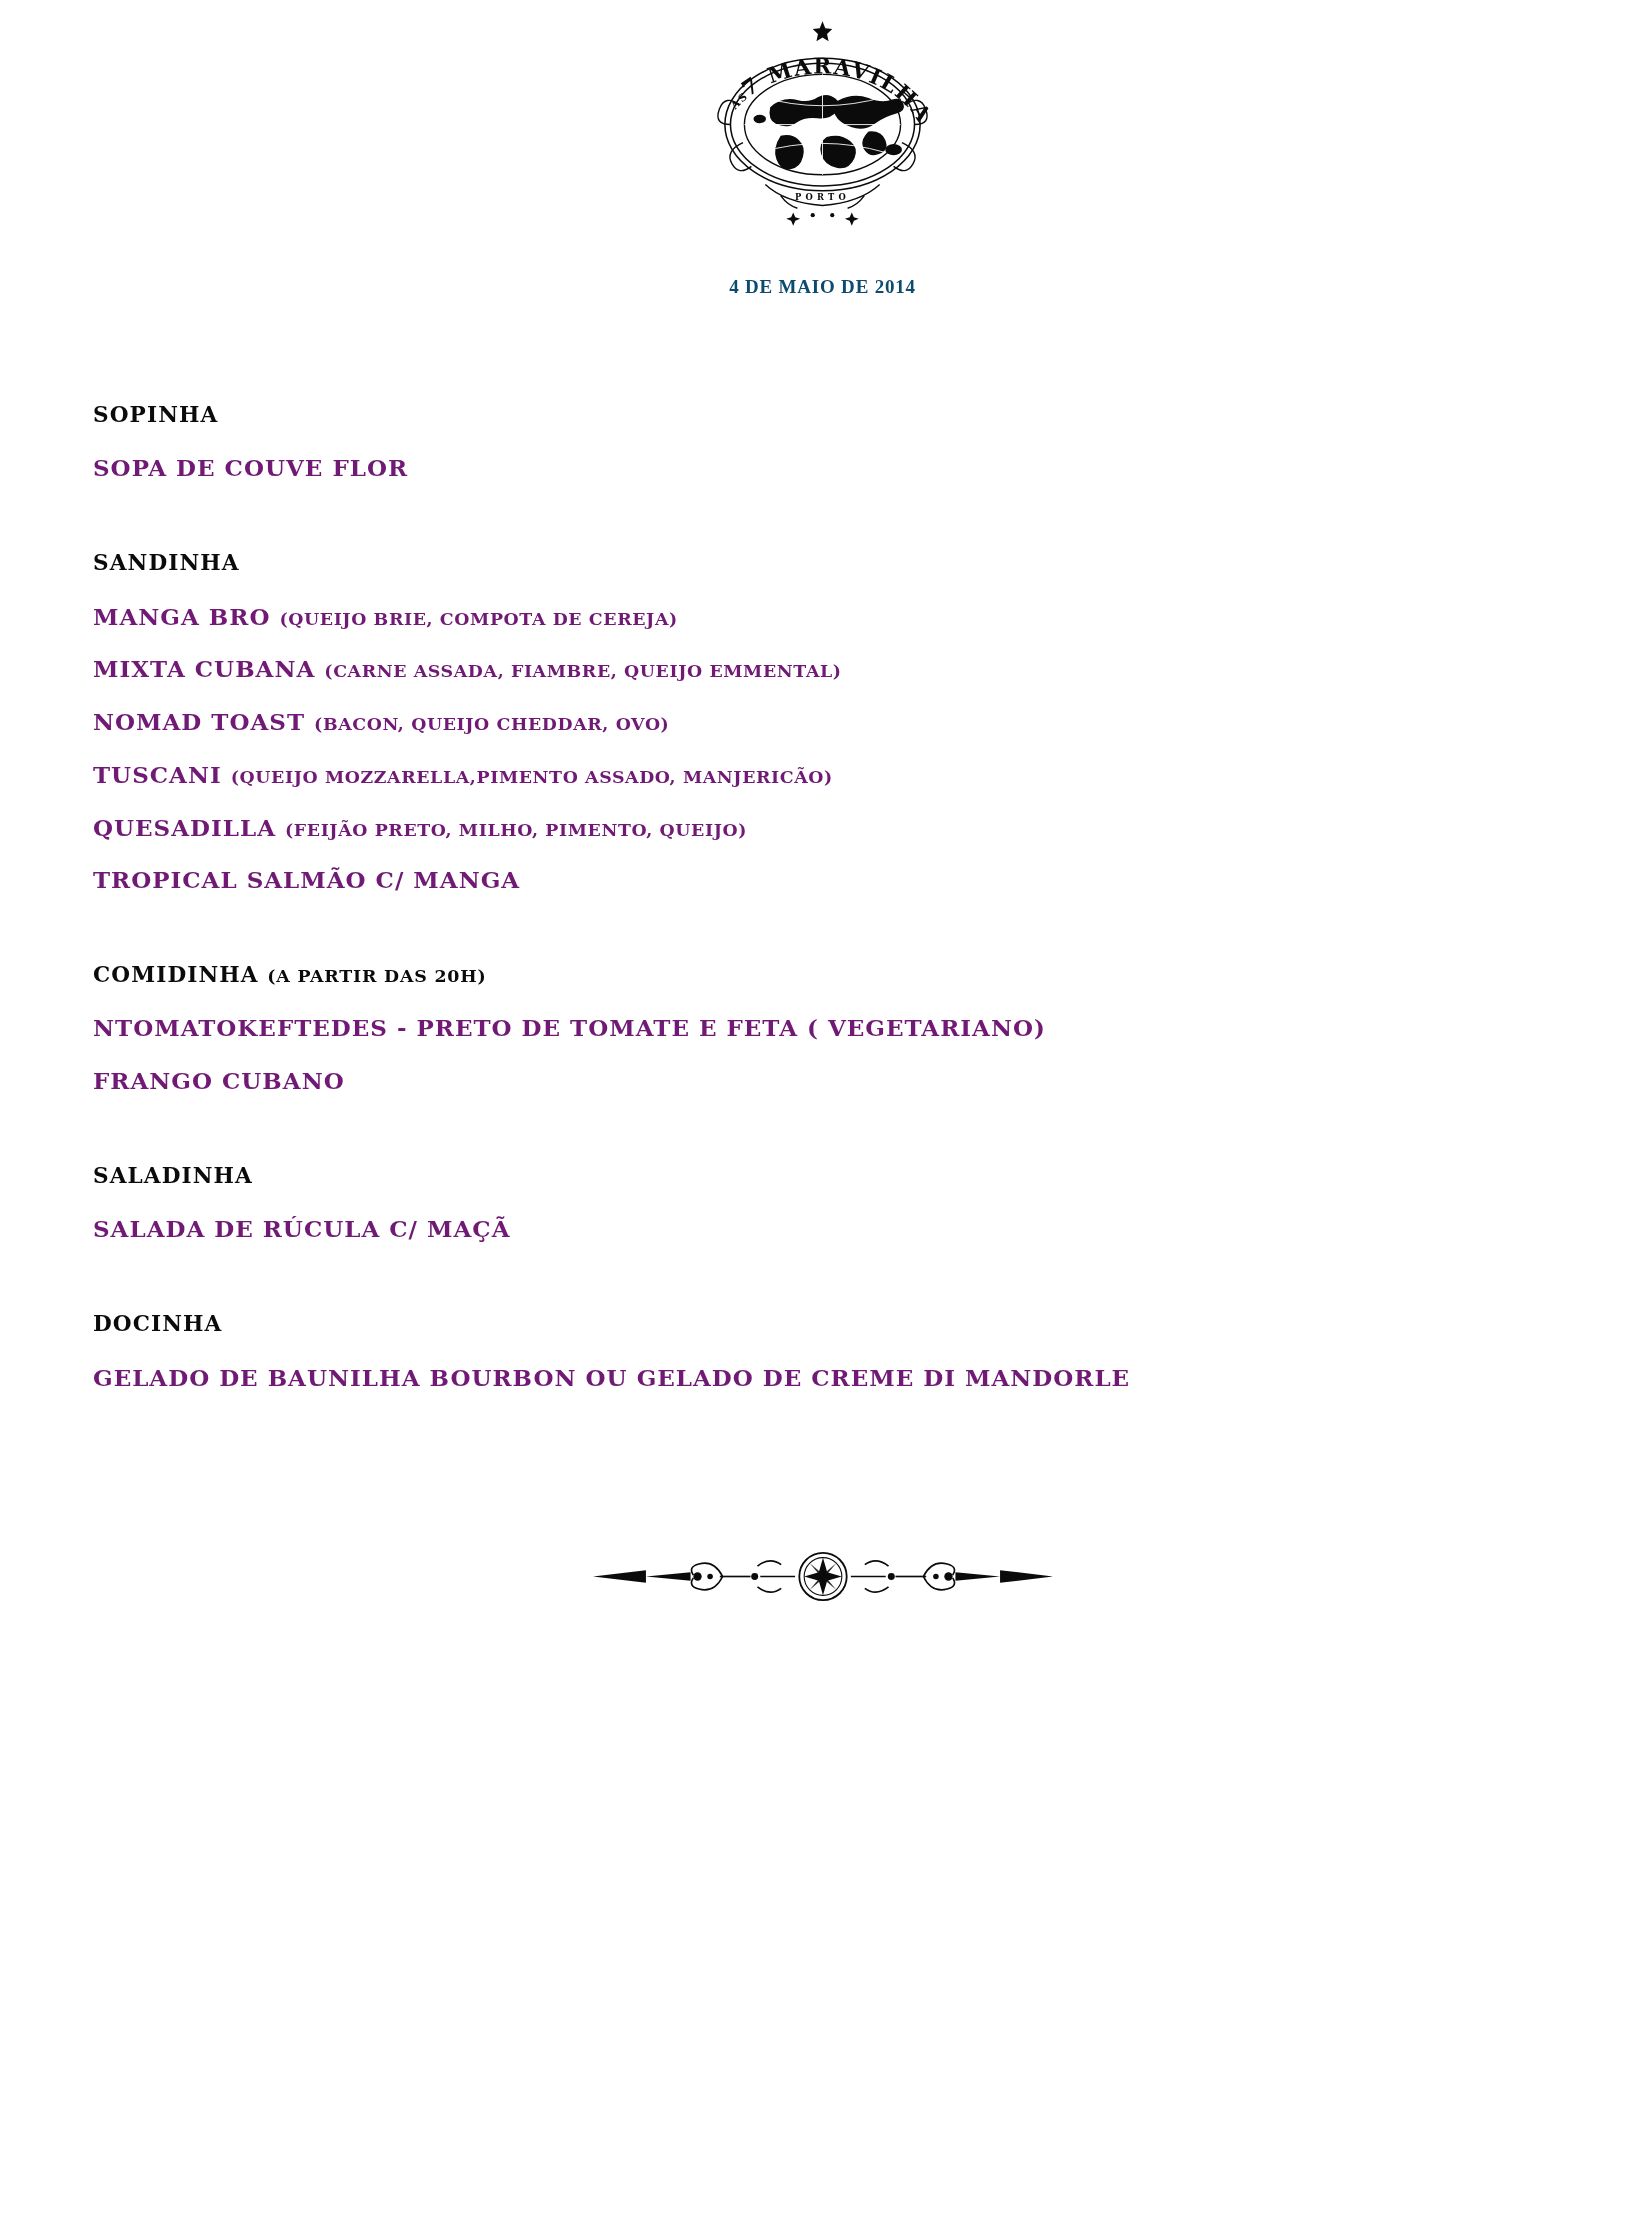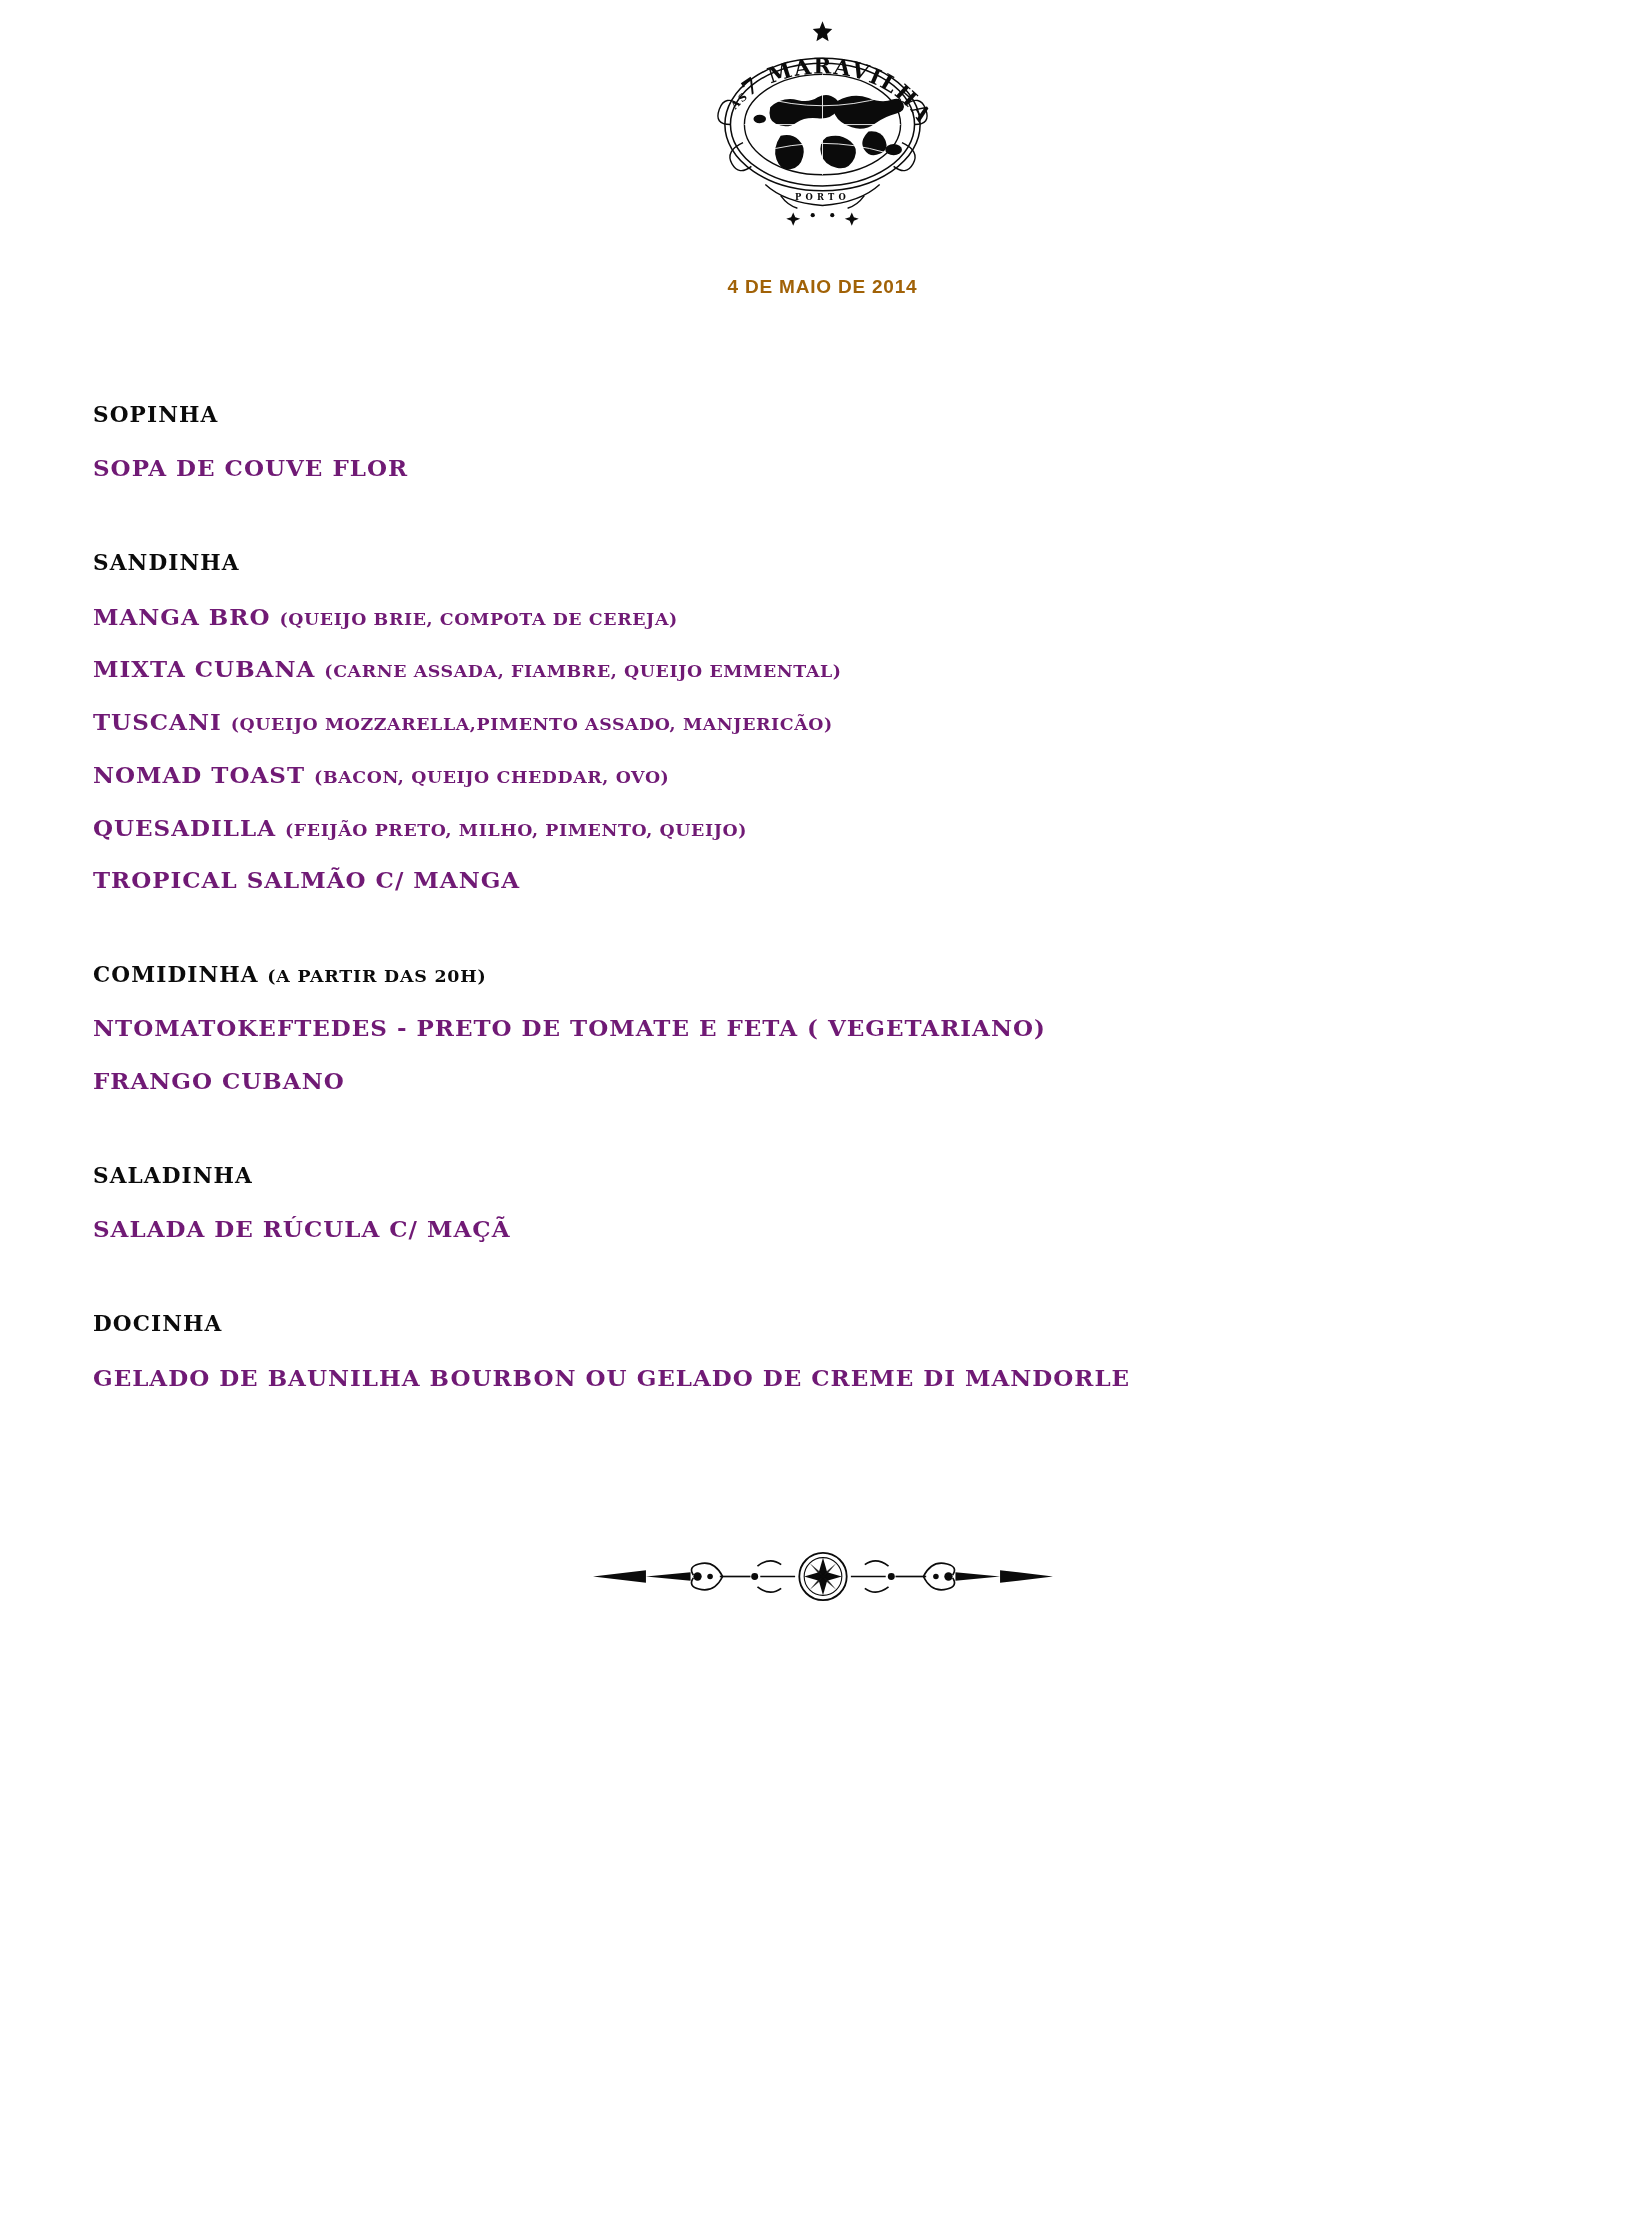--- a/index.html
+++ b/index.html
@@ -37,25 +37,25 @@
     height: 251px;
   }
   .logo-mark svg {
     display: block;
     width: 293px;
     height: 251px;
   }
 
   .menu-date {
     margin-top: 12.5px;
-    font-family: Liberation Sans, sans-serif;
+    font-family: Liberation Serif, serif;
     font-weight: 700;
     font-size: 19px;
     letter-spacing: 0.8px;
-    color: #a16207;
+    color: #0c4a6e;
     text-align: center;
   }
 
   
   .menu-body {
     margin-top: 104px;
     padding-left: 93px;
     padding-right: 84px;
   }
 
@@ -194,26 +194,26 @@
 
       <div class="item">
         <span>MANGA BRO</span>
         <span class="desc">(QUEIJO BRIE, COMPOTA DE CEREJA)</span>
       </div>
       <div class="item">
         <span>MIXTA CUBANA</span>
         <span class="desc">(CARNE ASSADA, FIAMBRE, QUEIJO EMMENTAL)</span>
       </div>
       <div class="item">
+        <span>NOMAD TOAST</span>
+        <span class="desc">(BACON, QUEIJO CHEDDAR, OVO)</span>
+      </div>
+      <div class="item">
         <span>TUSCANI</span>
         <span class="desc">(QUEIJO MOZZARELLA,PIMENTO ASSADO, MANJERICÃO)</span>
-      </div>
-      <div class="item">
-        <span>NOMAD TOAST</span>
-        <span class="desc">(BACON, QUEIJO CHEDDAR, OVO)</span>
       </div>
       <div class="item">
         <span>QUESADILLA</span>
         <span class="desc">(FEIJÃO PRETO, MILHO, PIMENTO, QUEIJO)</span>
       </div>
       <div class="item">
         <span>TROPICAL SALMÃO C/ MANGA</span>
       </div>
     </div>
 

